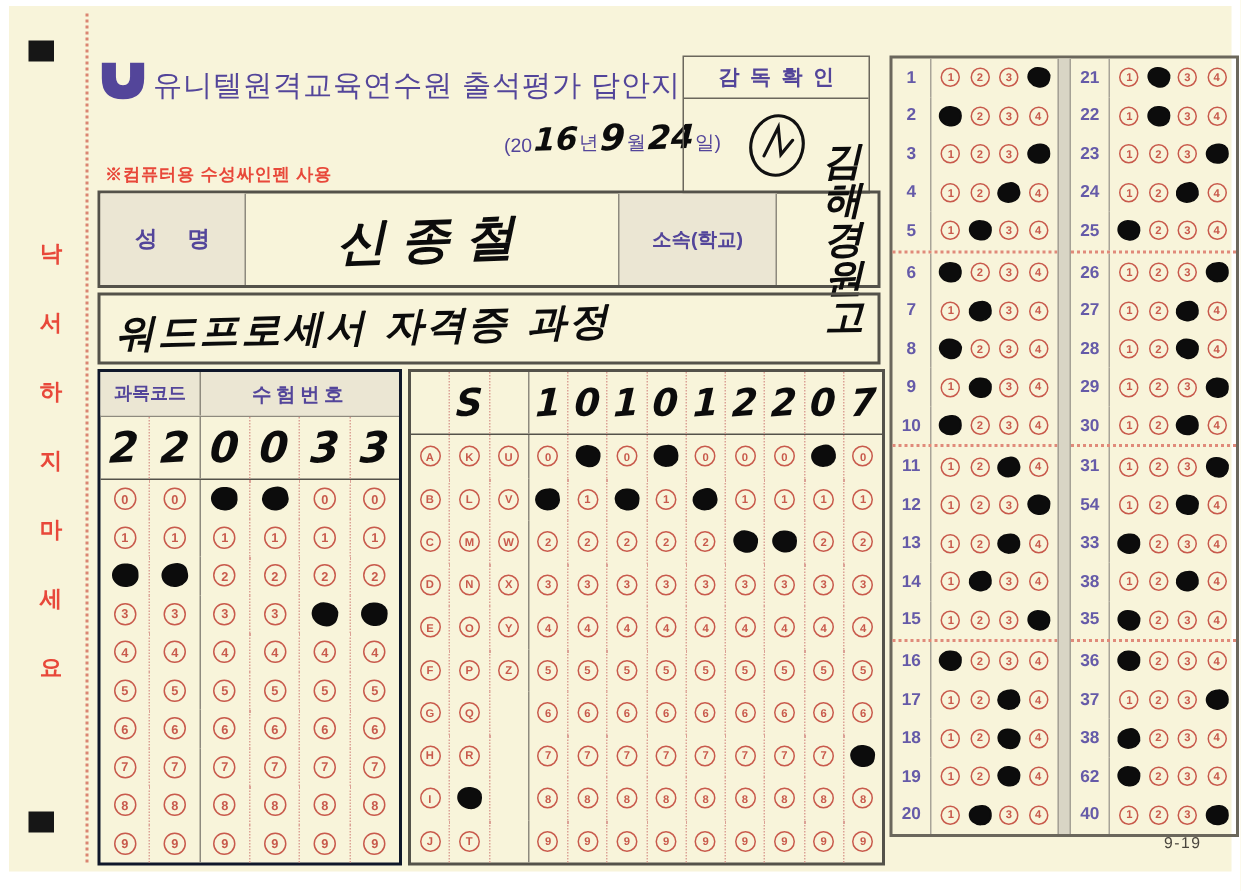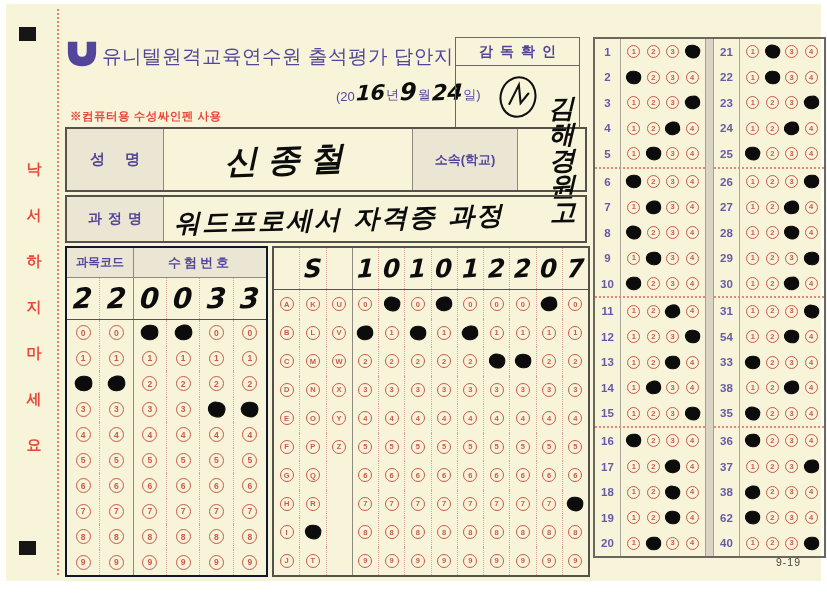--- a/index.html
+++ b/index.html
@@ -150,21 +150,20 @@
     <div class="hwcell-name">
       <span class="hw">신종철</span>
     </div>
     <div class="lbl lbl-affil">소속(학교)</div>
     <div class="hwcell-affil">
       <span class="hw">김해경원고</span>
     </div>
   </div>
 
   <div class="course-row">
-    <div class="lbl">과정명</div>
     <div class="hwcell-course">
       <span class="hw">워드프로세서 자격증 과정</span>
     </div>
   </div>
 
   <div class="code-grid">
     <div class="cg-head">
       <div class="cg-h1">과목코드</div>
       <div class="cg-h2">수험번호</div>
     </div>

